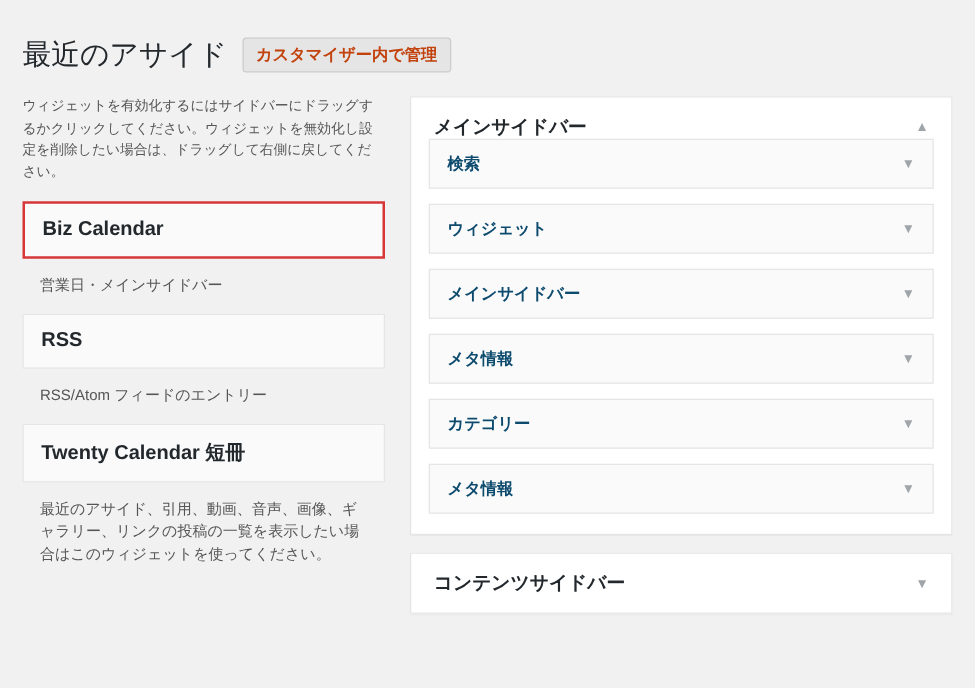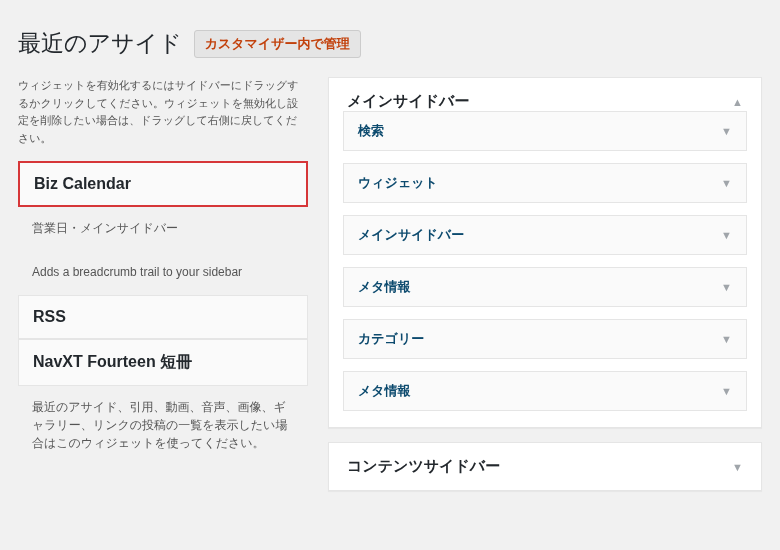--- a/index.html
+++ b/index.html
@@ -146,28 +146,28 @@
 
   <div class="columns">
     <div class="left-col">
       <div class="available-desc">ウィジェットを有効化するにはサイドバーにドラッグするかクリックしてください。ウィジェットを無効化し設定を削除したい場合は、ドラッグして右側に戻してください。</div>
 
       <div class="widget-box highlighted">
         <span>Biz Calendar</span>
       </div>
       <div class="widget-desc">営業日・メインサイドバー</div>
 
-      <div class="widget-desc">Adds a breadcrumb trail to your sidebar</div>
 
       <div class="widget-box">
         <span>RSS</span>
       </div>
+      <div class="widget-desc">RSS/Atom フィードのエントリー</div>
 
       <div class="widget-box">
-        <span>NavXT Fourteen 短冊</span>
+        <span>Twenty Calendar 短冊</span>
       </div>
       <div class="widget-desc">最近のアサイド、引用、動画、音声、画像、ギャラリー、リンクの投稿の一覧を表示したい場合はこのウィジェットを使ってください。</div>
     </div>
 
     <div class="right-col">
 
       <div class="sidebar-panel">
         <div class="sidebar-header">
           <span class="sidebar-title">メインサイドバー</span>
           <span class="sidebar-toggle">▲</span>

